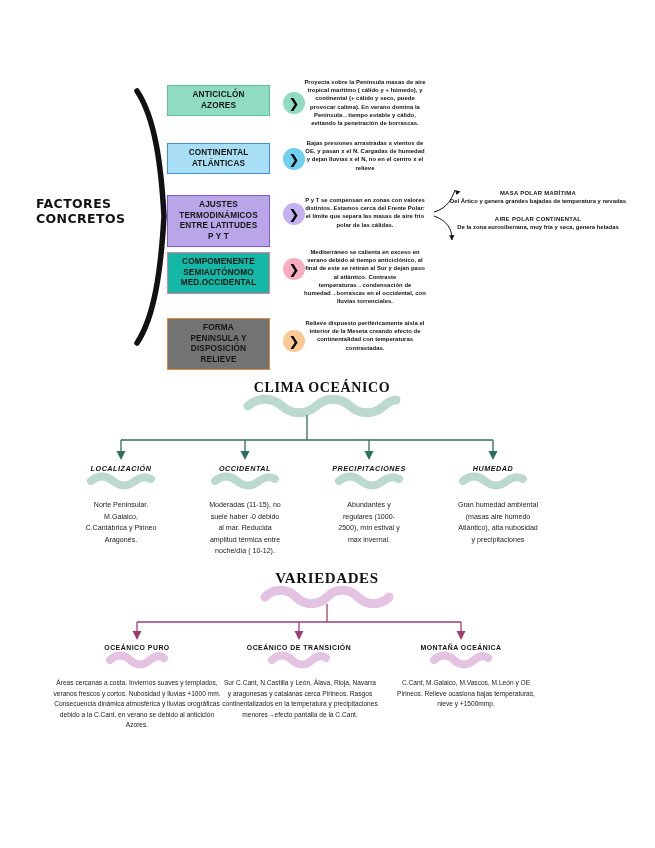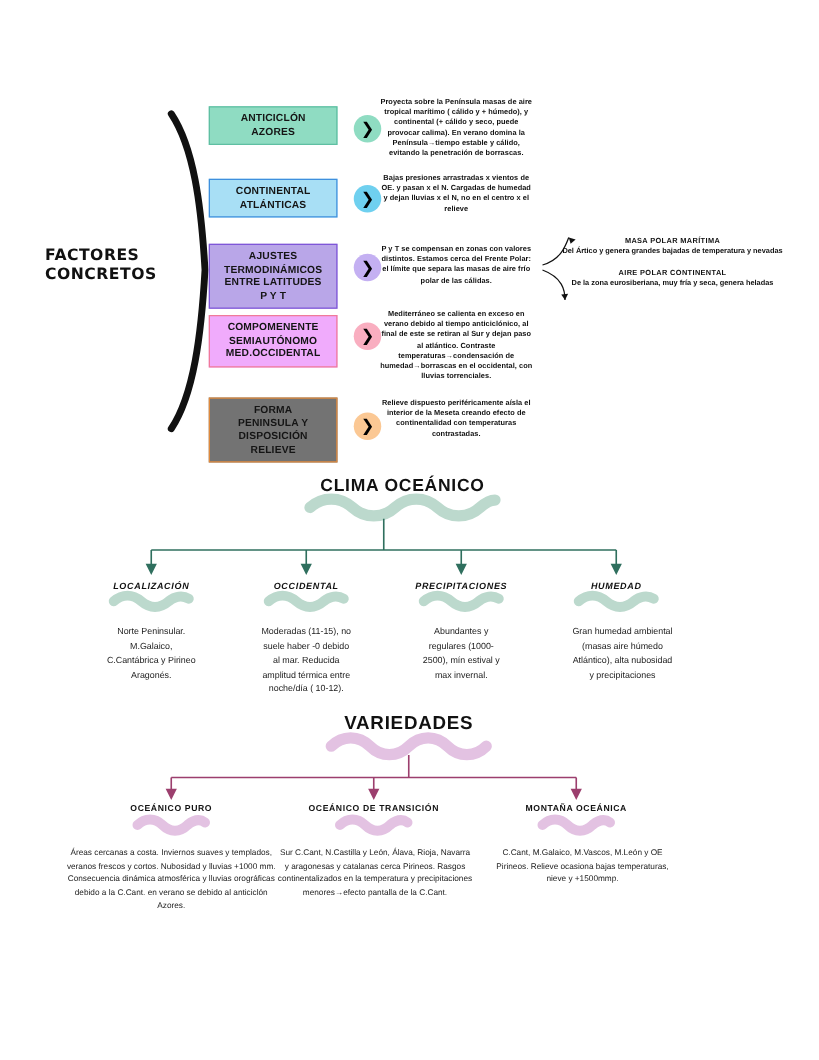--- a/index.html
+++ b/index.html
@@ -45,21 +45,21 @@
     font-size: 8.2px;
     font-weight: bold;
     line-height: 10.5px;
     letter-spacing: 0.15px;
     padding: 4px 7px;
     color: #151515;
   }
   .fbox-green  { background: #8fdcc2; border: 1.3px solid #5fbfa2; }
   .fbox-blue   { background: #a8dff5; border: 1.3px solid #3f8fdd; }
   .fbox-purple { background: #b9a6e8; border: 1.3px solid #7f56d8; }
-  .fbox-pink   { background: #f0abfc; border: 1.3px solid #f07a9a; }
+  .fbox-pink   { background: #14b8a6; border: 1.3px solid #f07a9a; }
   .fbox-orange { background: #737373; border: 1.3px solid #e08a3c; }
 
   
   .acirc {
     position: absolute;
     width: 22px; height: 22px;
     border-radius: 50%;
     display: flex; align-items: center; justify-content: center;
     font-size: 13px; font-weight: bold; color: #000;
     font-family: "DejaVu Sans", sans-serif;
@@ -91,21 +91,21 @@
   .pm-body {
     font-size: 5.9px; font-weight: bold; line-height: 8.2px; color: #111;
   }
 
   
   .section-head {
     position: absolute;
     text-align: center;
   }
   .section-head .label {
-    font-family: Liberation Sans, sans-serif;
+    font-family: Liberation Serif, serif;
     font-weight: bold;
     letter-spacing: 0.6px;
     color: #111;
   }
   .wave { display: block; margin: 2px auto 0; }
 
   
   .col-head {
     position: absolute;
     text-align: center;

